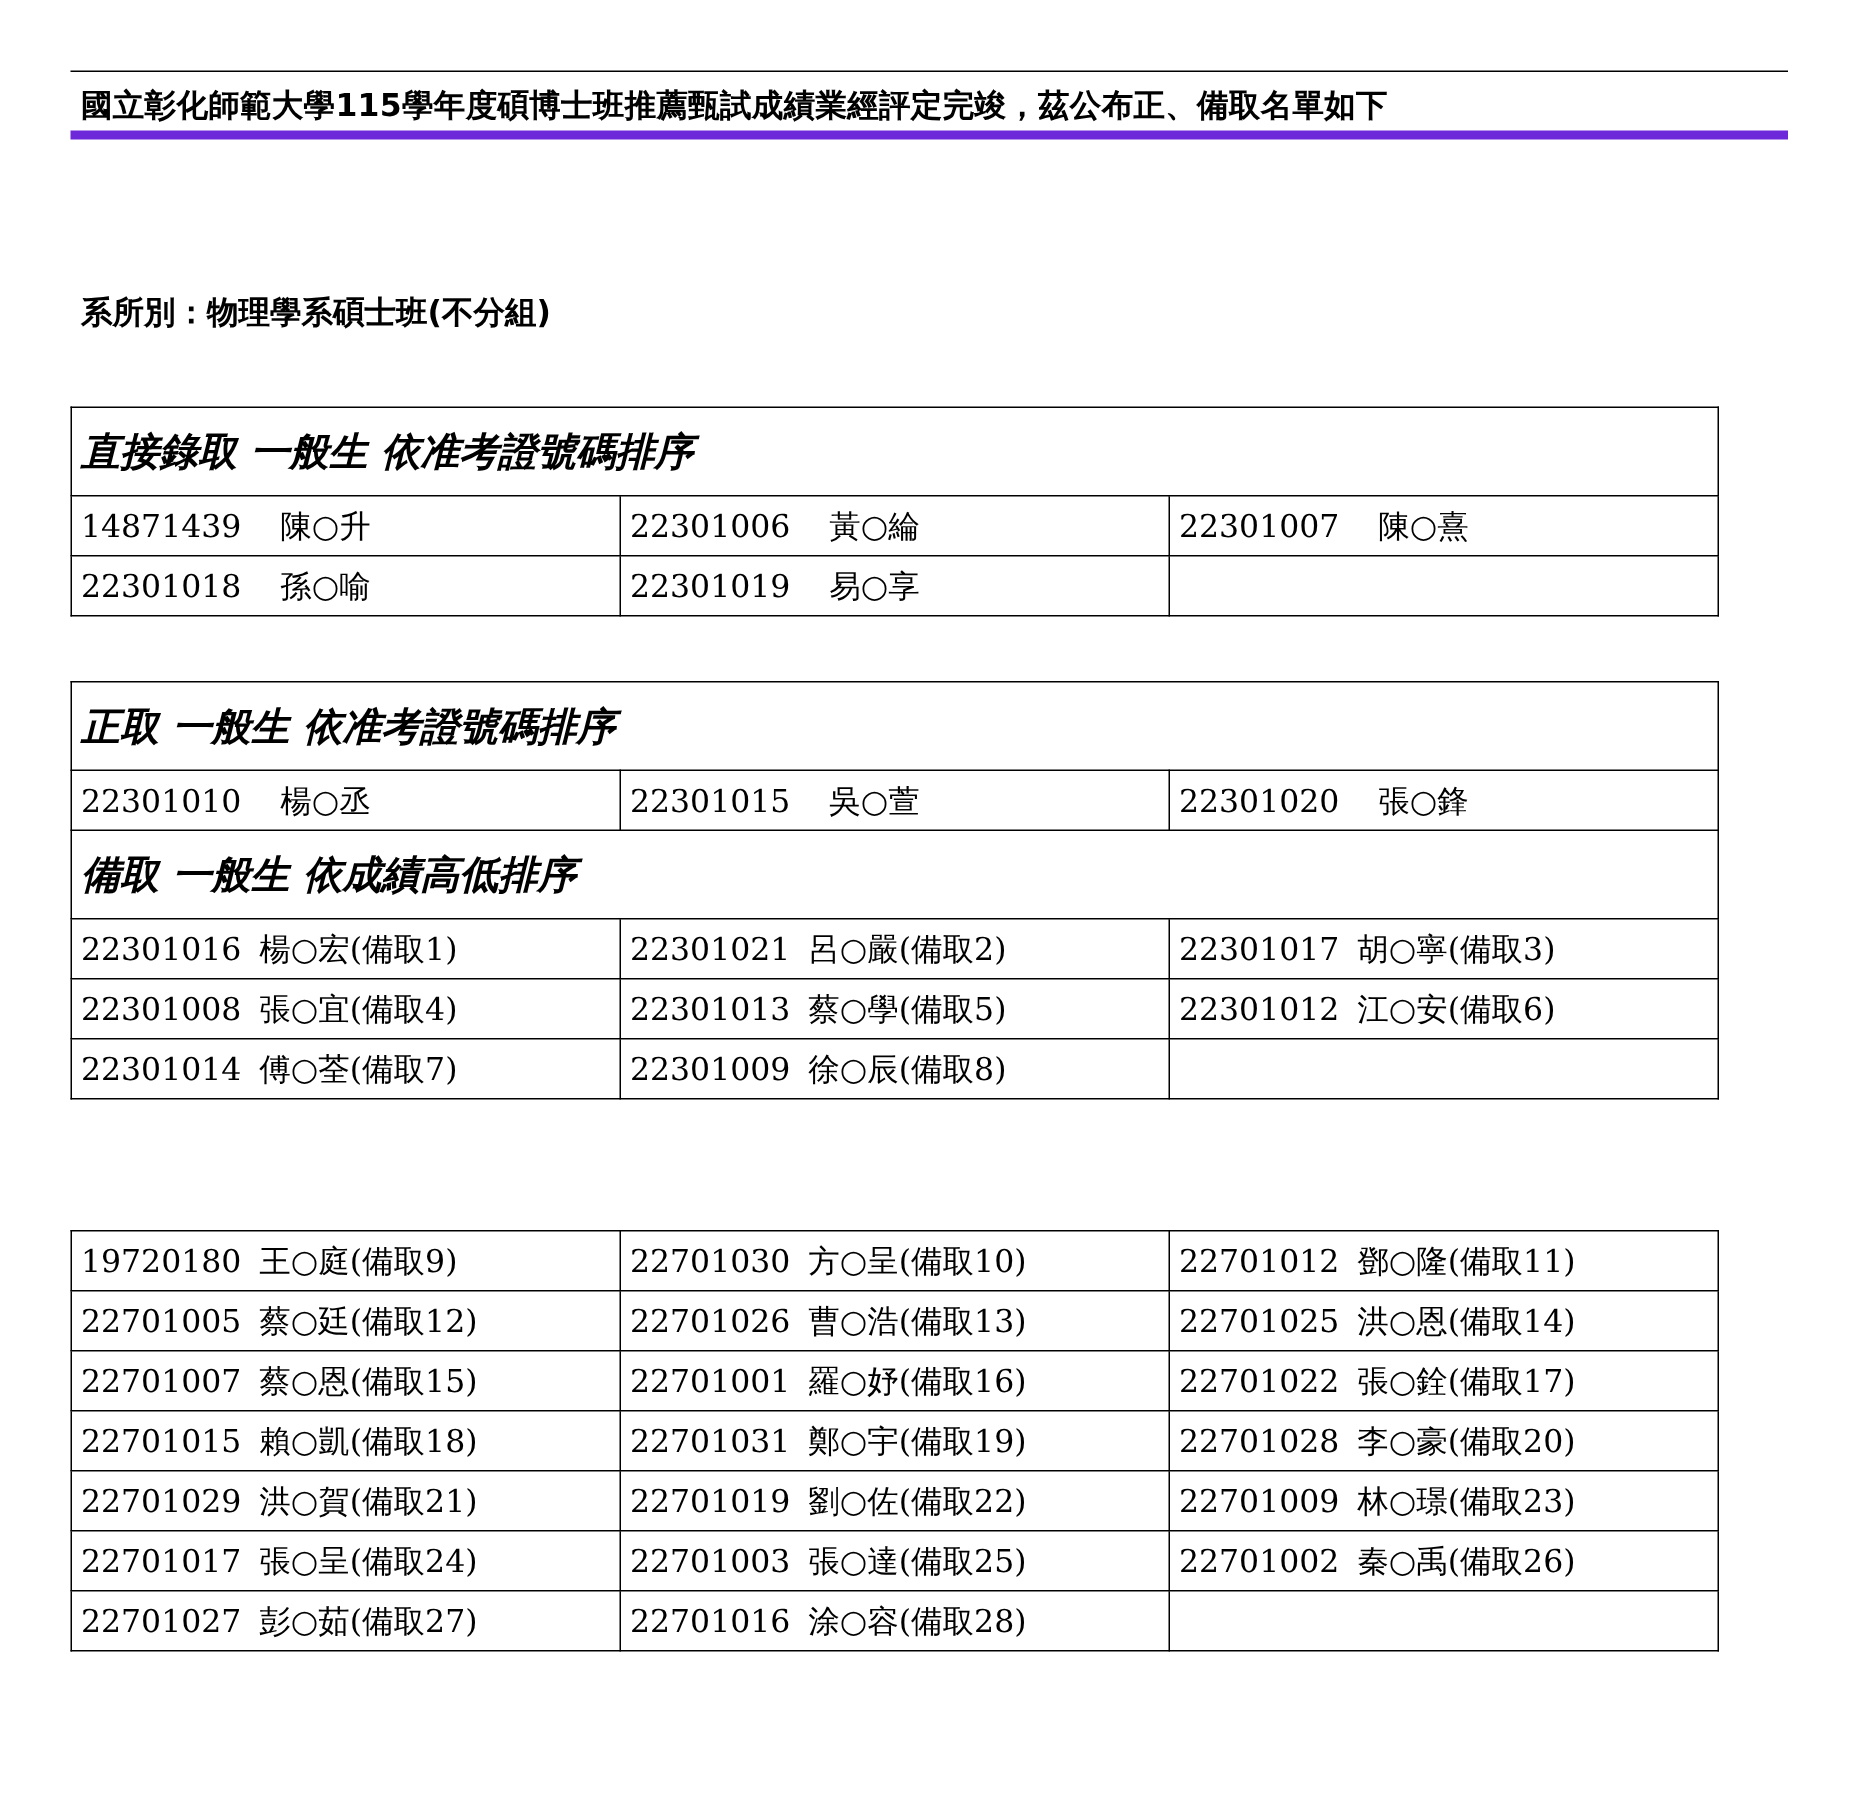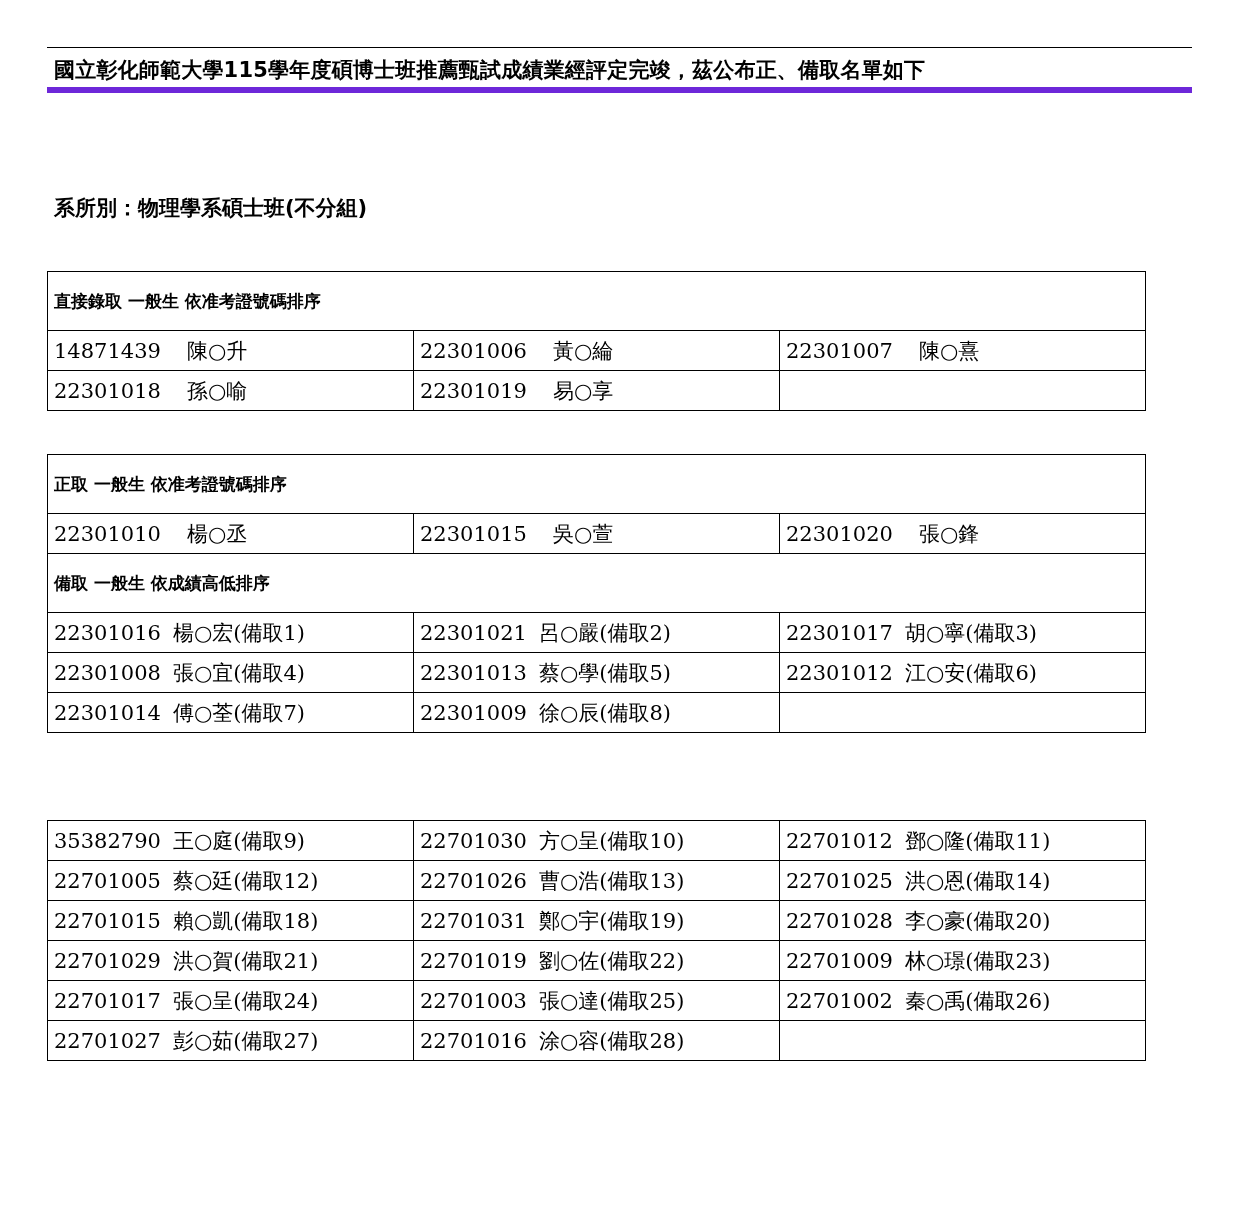--- a/index.html
+++ b/index.html
@@ -57,22 +57,23 @@
     font-family: "DejaVu Serif", "Liberation Serif", serif;
     font-size: 21px;
     white-space: nowrap;
     overflow: hidden;
     vertical-align: middle;
   }
   table.list td.section-head {
     height: 59px;
     font-family: "DejaVu Sans", "Liberation Sans", sans-serif;
     font-weight: bold;
-    font-size: 17px;
+    font-size: 26px;
     padding-left: 6px;
+    font-style: italic;
   }
   table.list col.c { width: 366px; }
   .exam-no { display: inline-block; }
   .gap-wide { display: inline-block; width: 26px; }
   .gap-narrow { display: inline-block; width: 12px; }
   #table-direct { top: 271px; }
   #table-regular { top: 454px; }
   #table-joint { top: 820px; }
 </style>
 </head>
@@ -144,28 +145,33 @@
 </table>
 
 <table class="list" id="table-joint">
   <colgroup>
       <col class="c">
       <col class="c">
       <col class="c">
     </colgroup>
   <tbody>
     <tr>
-      <td><span class="exam-no">35382790</span><span class="gap-narrow"></span><span>王○庭(備取9)</span></td>
+      <td><span class="exam-no">19720180</span><span class="gap-narrow"></span><span>王○庭(備取9)</span></td>
       <td><span class="exam-no">22701030</span><span class="gap-narrow"></span><span>方○呈(備取10)</span></td>
       <td><span class="exam-no">22701012</span><span class="gap-narrow"></span><span>鄧○隆(備取11)</span></td>
     </tr>
     <tr>
       <td><span class="exam-no">22701005</span><span class="gap-narrow"></span><span>蔡○廷(備取12)</span></td>
       <td><span class="exam-no">22701026</span><span class="gap-narrow"></span><span>曹○浩(備取13)</span></td>
       <td><span class="exam-no">22701025</span><span class="gap-narrow"></span><span>洪○恩(備取14)</span></td>
+    </tr>
+    <tr>
+      <td><span class="exam-no">22701007</span><span class="gap-narrow"></span><span>蔡○恩(備取15)</span></td>
+      <td><span class="exam-no">22701001</span><span class="gap-narrow"></span><span>羅○妤(備取16)</span></td>
+      <td><span class="exam-no">22701022</span><span class="gap-narrow"></span><span>張○銓(備取17)</span></td>
     </tr>
     <tr>
       <td><span class="exam-no">22701015</span><span class="gap-narrow"></span><span>賴○凱(備取18)</span></td>
       <td><span class="exam-no">22701031</span><span class="gap-narrow"></span><span>鄭○宇(備取19)</span></td>
       <td><span class="exam-no">22701028</span><span class="gap-narrow"></span><span>李○豪(備取20)</span></td>
     </tr>
     <tr>
       <td><span class="exam-no">22701029</span><span class="gap-narrow"></span><span>洪○賀(備取21)</span></td>
       <td><span class="exam-no">22701019</span><span class="gap-narrow"></span><span>劉○佐(備取22)</span></td>
       <td><span class="exam-no">22701009</span><span class="gap-narrow"></span><span>林○璟(備取23)</span></td>

